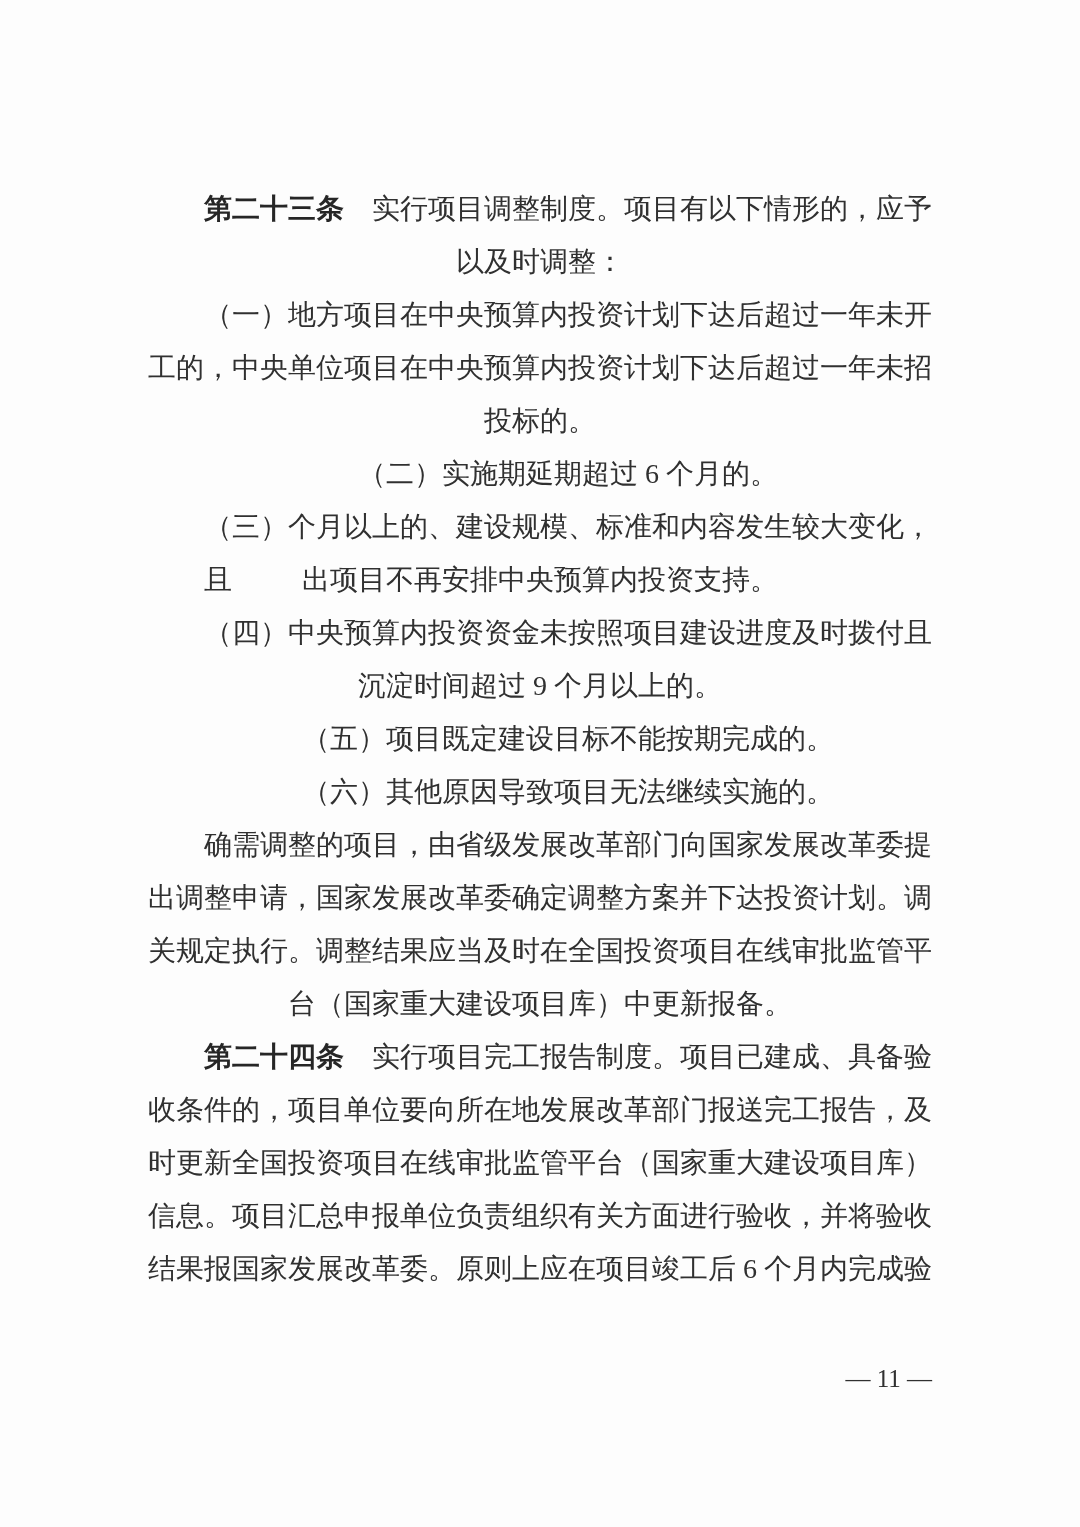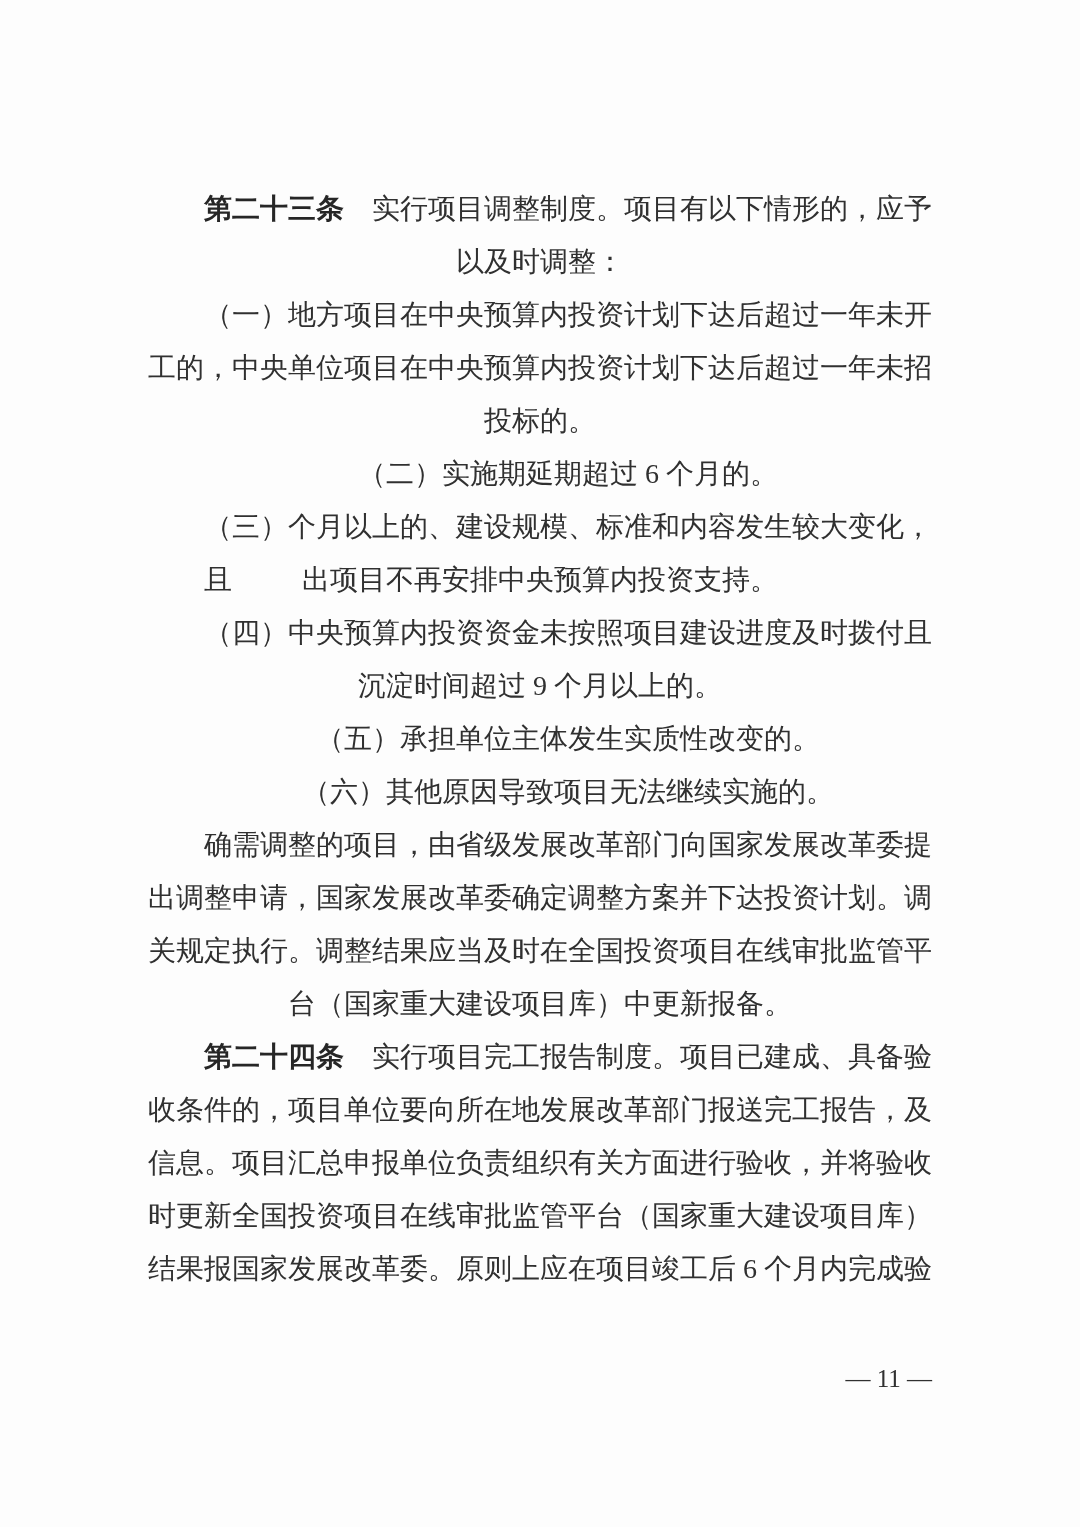--- a/index.html
+++ b/index.html
@@ -68,26 +68,26 @@
       <div class="line indent fill"><span class="article-no">第二十三条</span><span>　实行项目调整制度。项目有以下情形的，应予</span></div>
       <div class="line"><span>以及时调整：</span></div>
       <div class="line indent fill"><span>（一）地方项目在中央预算内投资计划下达后超过一年未开</span></div>
       <div class="line fill"><span>工的，中央单位项目在中央预算内投资计划下达后超过一年未招</span></div>
       <div class="line"><span>投标的。</span></div>
       <div class="line indent"><span>（二）实施期延期超过 6 个月的。</span></div>
       <div class="line indent fill"><span>（三）个月以上的、建设规模、标准和内容发生较大变化，且</span></div>
       <div class="line"><span>出项目不再安排中央预算内投资支持。</span></div>
       <div class="line indent fill"><span>（四）中央预算内投资资金未按照项目建设进度及时拨付且</span></div>
       <div class="line"><span>沉淀时间超过 9 个月以上的。</span></div>
-      <div class="line indent"><span>（五）承担单位主体发生实质性改变的。</span></div>
+      <div class="line indent"><span>（五）项目既定建设目标不能按期完成的。</span></div>
       <div class="line indent"><span>（六）其他原因导致项目无法继续实施的。</span></div>
       <div class="line indent fill"><span>确需调整的项目，由省级发展改革部门向国家发展改革委提</span></div>
       <div class="line fill"><span>出调整申请，国家发展改革委确定调整方案并下达投资计划。调</span></div>
       <div class="line fill"><span>关规定执行。调整结果应当及时在全国投资项目在线审批监管平</span></div>
       <div class="line"><span>台（国家重大建设项目库）中更新报备。</span></div>
       <div class="line indent fill"><span class="article-no">第二十四条</span><span>　实行项目完工报告制度。项目已建成、具备验</span></div>
       <div class="line fill"><span>收条件的，项目单位要向所在地发展改革部门报送完工报告，及</span></div>
+      <div class="line fill"><span>时更新全国投资项目在线审批监管平台（国家重大建设项目库）</span></div>
       <div class="line fill"><span>信息。项目汇总申报单位负责组织有关方面进行验收，并将验收</span></div>
-      <div class="line fill"><span>时更新全国投资项目在线审批监管平台（国家重大建设项目库）</span></div>
       <div class="line fill"><span>结果报国家发展改革委。原则上应在项目竣工后 6 个月内完成验</span></div>
     </div>
   <div class="page-footer">— 11 —</div>
 </div>
 
 </body></html>

